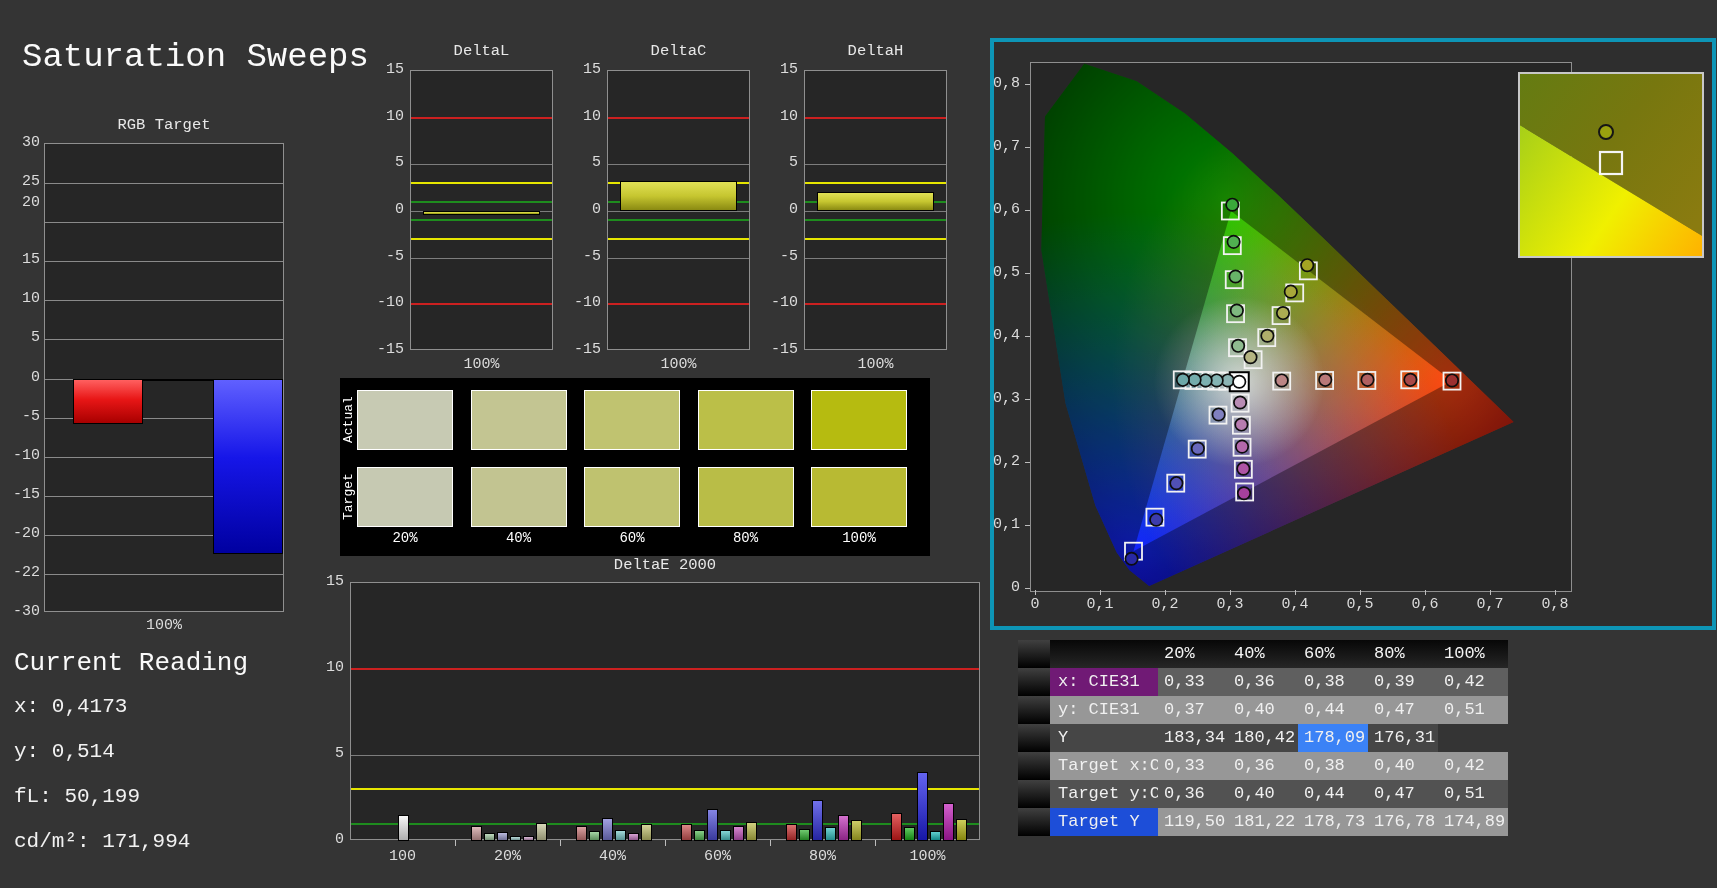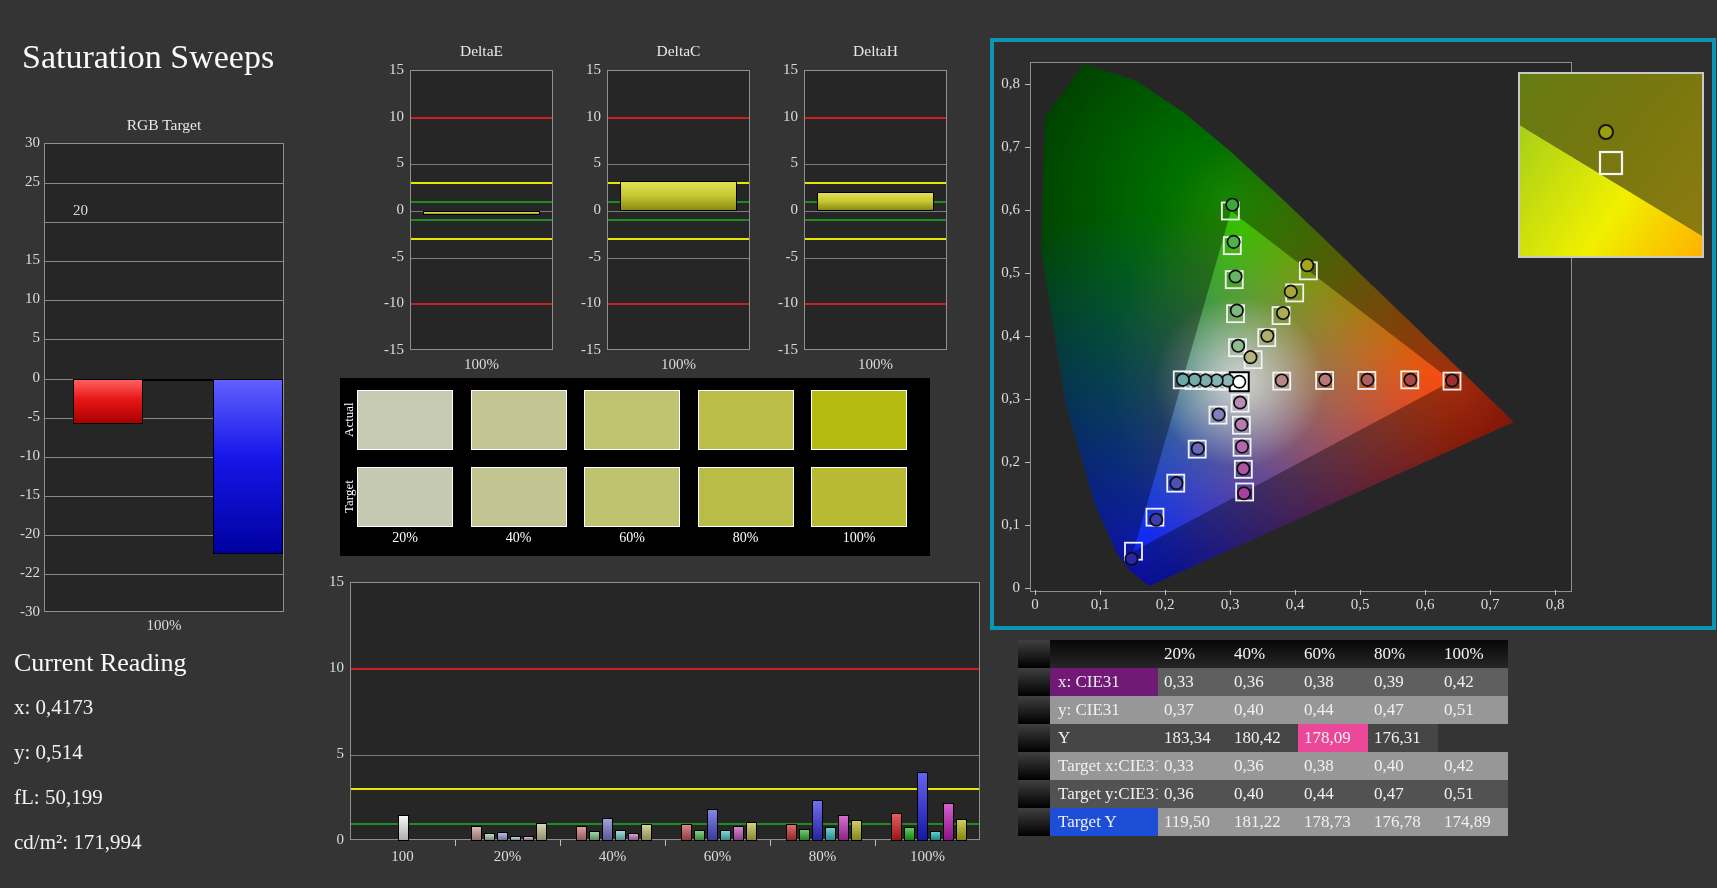--- a/index.html
+++ b/index.html
@@ -1,17 +1,17 @@
 <!DOCTYPE html>
 <html><head>
 <meta charset="utf-8">
 <style>
   html,body{margin:0;padding:0;background:#343434;}
   .page{position:relative;width:1717px;height:880px;background:#343434;overflow:hidden;
-        font-family:Liberation Serif, serif;color:#f0f0f0;}
+        font-family:Liberation Mono, monospace;color:#f0f0f0;}
   .page-title{position:absolute;left:22px;top:38px;font-size:34px;font-weight:400;color:#fafafa;}
   .chart-title{position:absolute;font-size:15.5px;color:#e8e8e8;text-align:center;}
   .t-rgb{left:44px;top:116px;width:240px;}
   .t-d0{left:410px;top:42px;width:143px;}
   .t-d1{left:607px;top:42px;width:143px;}
   .t-d2{left:804px;top:42px;width:143px;}
   .t-de{left:350px;top:556px;width:630px;}
   .t-cie{left:1030px;top:44px;width:540px;}
   .x-label{position:absolute;font-size:15px;color:#dcdcdc;text-align:center;}
   .lx-rgb{left:44px;top:617px;width:240px;}
@@ -76,21 +76,21 @@
       <div class="gridline" style="top: 312.667px; background: rgb(138, 138, 138);"></div>
       <div class="gridline" style="top: 351.75px; background: rgb(138, 138, 138);"></div>
       <div class="gridline" style="top: 390.833px; background: rgb(138, 138, 138);"></div>
       <div class="gridline" style="top: 429.917px; background: rgb(138, 138, 138);"></div>
       <div class="bar bar-red" style="left: 28px; width: 70px; top: 234.5px; height: 45.3367px;"></div>
       <div class="bar bar-green" style="left: 98px; width: 70px; top: 234.5px; height: 2px;"></div>
       <div class="bar bar-blue" style="left: 168px; width: 70px; top: 234.5px; height: 175.875px;"></div>
     </div>
   <div class="x-label lx-rgb">100%</div>
 
-  <div class="chart-title t-d0">DeltaE</div>
+  <div class="chart-title t-d0">DeltaL</div>
   <div class="chart-title t-d1">DeltaC</div>
   <div class="chart-title t-d2">DeltaH</div>
   <div class="plot" id="dPlot0">
       <div class="gridline" style="top: 46.6667px;"></div>
       <div class="gridline" style="top: 93.3333px;"></div>
       <div class="gridline" style="top: 140px;"></div>
       <div class="gridline" style="top: 186.667px;"></div>
       <div class="gridline" style="top: 233.333px;"></div>
       <div class="refline" style="top: 45.6667px; background: rgb(204, 32, 32);"></div>
       <div class="refline" style="top: 232.333px; background: rgb(204, 32, 32);"></div>
@@ -145,20 +145,21 @@
       <div class="swatch" style="left: 244px; top: 89px; background: rgb(191, 194, 111);"></div>
       <div class="swatch" style="left: 357.5px; top: 89px; background: rgb(185, 189, 71);"></div>
       <div class="swatch" style="left: 471px; top: 89px; background: rgb(184, 186, 51);"></div>
       <div class="swatch-collabel" style="left: 17px;">20%</div>
       <div class="swatch-collabel" style="left: 130.5px;">40%</div>
       <div class="swatch-collabel" style="left: 244px;">60%</div>
       <div class="swatch-collabel" style="left: 357.5px;">80%</div>
       <div class="swatch-collabel" style="left: 471px;">100%</div>
     </div>
 
+  <div class="chart-title t-de">DeltaE 2000</div>
   <div class="plot" id="dePlot">
       <div class="gridline" style="top: 172px;"></div>
       <div class="gridline" style="top: 86px;"></div>
       <div class="refline" style="top: 85px; background: rgb(204, 32, 32);"></div>
       <div class="refline" style="top: 205.4px; background: rgb(230, 230, 0);"></div>
       <div class="refline" style="top: 239.8px; background: rgb(30, 140, 30);"></div>
       <div class="de-bar" style="left: 47px; width: 11px; top: 232.2px; height: 25.8px; background-color: rgb(242, 242, 242);"></div>
       <div class="de-bar" style="left: 119.5px; width: 11px; top: 242.52px; height: 15.48px; background-color: rgb(207, 157, 157);"></div>
       <div class="de-bar" style="left: 132.5px; width: 11px; top: 250.26px; height: 7.74px; background-color: rgb(164, 203, 164);"></div>
       <div class="de-bar" style="left: 145.5px; width: 11px; top: 248.54px; height: 9.46px; background-color: rgb(157, 157, 207);"></div>
@@ -348,21 +349,21 @@
       <div class="tcell t-label" style="background: rgb(151, 151, 151);">y: CIE31</div>
       <div class="tcell t-val" style="background: rgb(151, 151, 151);">0,37</div>
       <div class="tcell t-val" style="background: rgb(151, 151, 151);">0,40</div>
       <div class="tcell t-val" style="background: rgb(151, 151, 151);">0,44</div>
       <div class="tcell t-val" style="background: rgb(151, 151, 151);">0,47</div>
       <div class="tcell t-val" style="background: rgb(151, 151, 151);">0,51</div>
       <div class="tcell t-chip"></div>
       <div class="tcell t-label" style="background: rgb(70, 70, 70);">Y</div>
       <div class="tcell t-val" style="background: rgb(70, 70, 70);">183,34</div>
       <div class="tcell t-val" style="background: rgb(70, 70, 70);">180,42</div>
-      <div class="tcell t-val" style="background: #ec4899;">178,09</div>
+      <div class="tcell t-val" style="background: #3b82f6;">178,09</div>
       <div class="tcell t-val" style="background: rgb(70, 70, 70);">176,31</div>
       <div class="tcell t-val" style="background: rgb(70, 70, 70); margin-top: 43px;">171,99</div>
       <div class="tcell t-chip"></div>
       <div class="tcell t-label" style="background: rgb(151, 151, 151);">Target x:CIE31</div>
       <div class="tcell t-val" style="background: rgb(151, 151, 151);">0,33</div>
       <div class="tcell t-val" style="background: rgb(151, 151, 151);">0,36</div>
       <div class="tcell t-val" style="background: rgb(151, 151, 151);">0,38</div>
       <div class="tcell t-val" style="background: rgb(151, 151, 151);">0,40</div>
       <div class="tcell t-val" style="background: rgb(151, 151, 151);">0,42</div>
       <div class="tcell t-chip"></div>
@@ -376,21 +377,21 @@
       <div class="tcell t-label" style="background: #1d4ed8;">Target Y</div>
       <div class="tcell t-val" style="background: rgb(151, 151, 151);">119,50</div>
       <div class="tcell t-val" style="background: rgb(151, 151, 151);">181,22</div>
       <div class="tcell t-val" style="background: rgb(151, 151, 151);">178,73</div>
       <div class="tcell t-val" style="background: rgb(151, 151, 151);">176,78</div>
       <div class="tcell t-val" style="background: rgb(151, 151, 151);">174,89</div>
     </div>
 
 <div class="tickY" style="left: 0px; top: 134px;">30</div>
     <div class="tickY" style="left: 0px; top: 173.083px;">25</div>
-    <div class="tickY" style="left: 0px; top: 202px; margin-left: 48px;">20</div>
+    <div class="tickY" style="left: 0px; top: 194px;">20</div>
     <div class="tickY" style="left: 0px; top: 251.25px;">15</div>
     <div class="tickY" style="left: 0px; top: 290.333px;">10</div>
     <div class="tickY" style="left: 0px; top: 329.417px;">5</div>
     <div class="tickY" style="left: 0px; top: 368.5px;">0</div>
     <div class="tickY" style="left: 0px; top: 407.583px;">-5</div>
     <div class="tickY" style="left: 0px; top: 446.667px;">-10</div>
     <div class="tickY" style="left: 0px; top: 485.75px;">-15</div>
     <div class="tickY" style="left: 0px; top: 524.833px;">-20</div>
     <div class="tickY" style="left: 0px; top: 563.917px;">-22</div>
     <div class="tickY" style="left: 0px; top: 603px; text-align: right;">-30</div>

